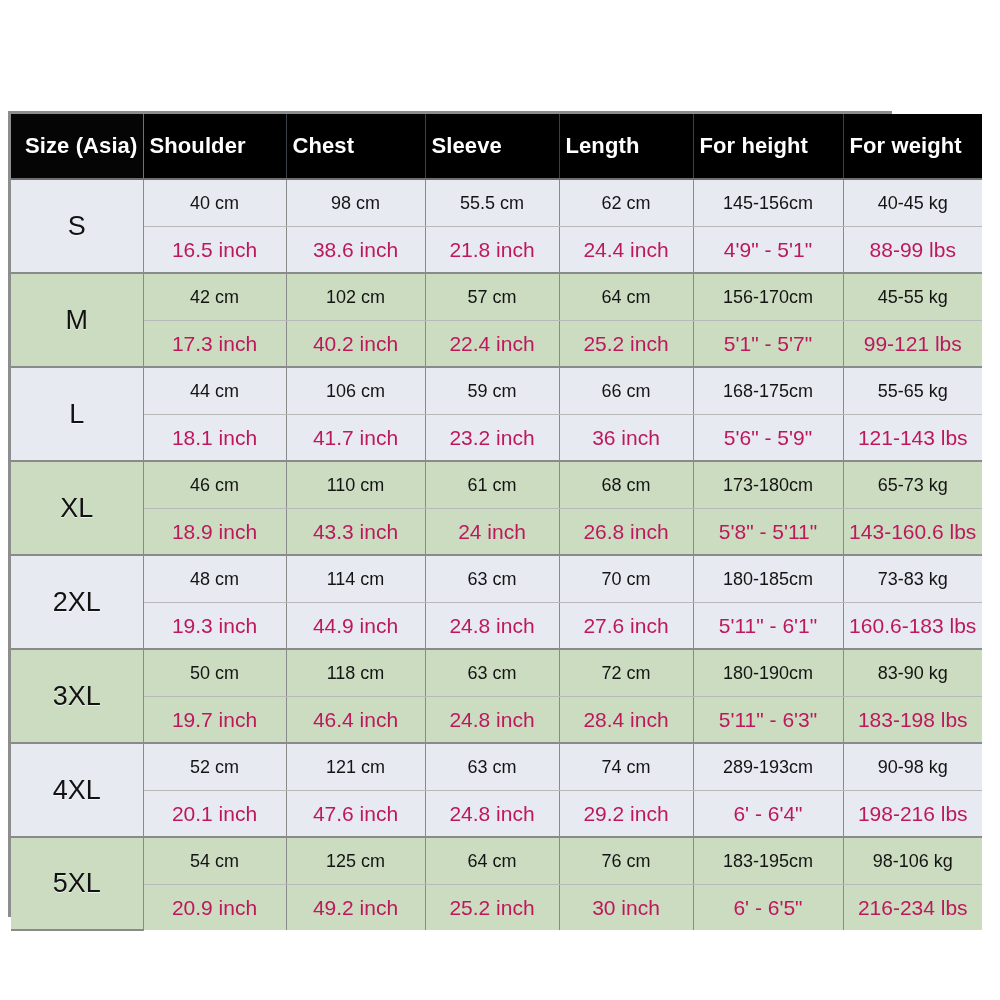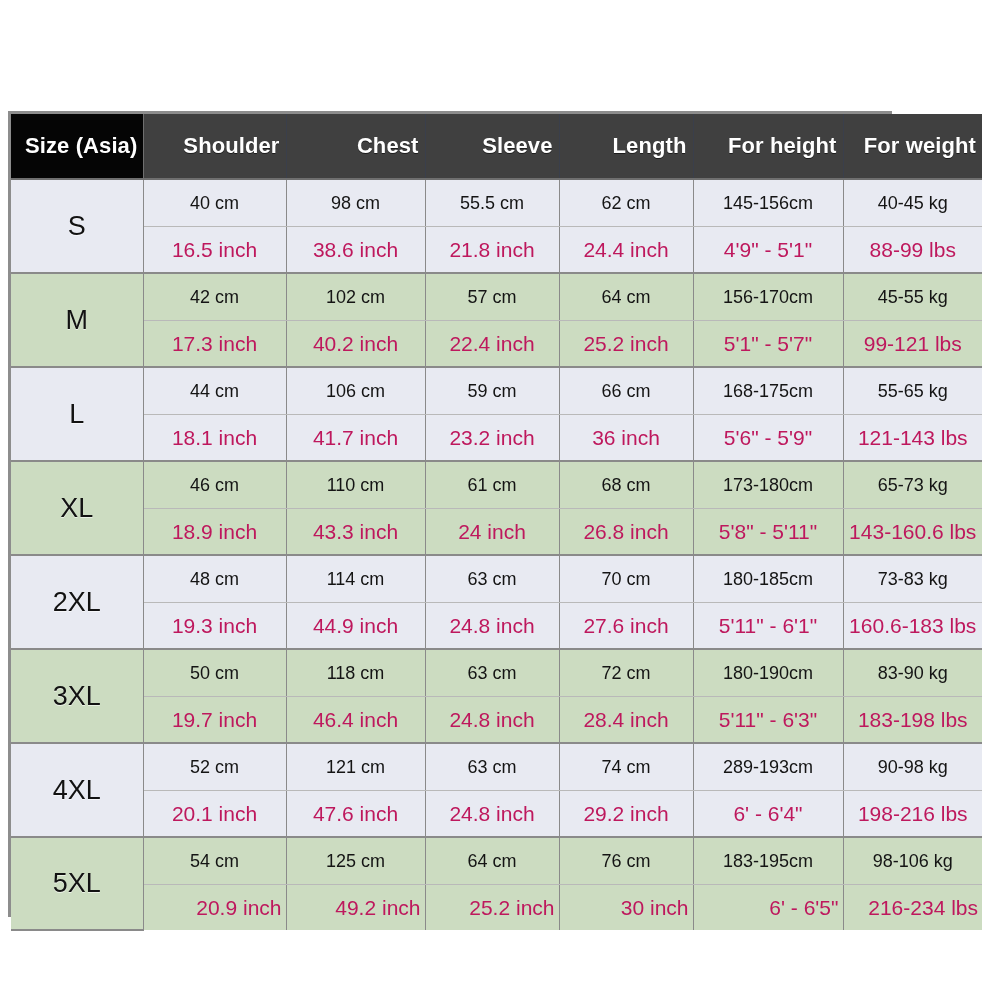--- a/index.html
+++ b/index.html
@@ -39,27 +39,27 @@
   table#size-chart col.c-size   { width: 132px; }
   table#size-chart col.c-sh     { width: 143px; }
   table#size-chart col.c-ch     { width: 139px; }
   table#size-chart col.c-sl     { width: 134px; }
   table#size-chart col.c-len    { width: 134px; }
   table#size-chart col.c-hei    { width: 150px; }
   table#size-chart col.c-wei    { width: 139px; }
 
   
   thead th {
-    background: #404040;
+    background: #000000;
     color: #ffffff;
     font-size: 22px;
     font-weight: bold;
     height: 64px;
     padding: 0 6px;
-    text-align: right;
+    text-align: left;
     border-right: 1px solid #3a3f4b;
     border-bottom: 2px solid #6f6f6f;
     text-shadow: 0 1px 0 rgba(0,0,0,.55);
     letter-spacing: .1px;
     white-space: nowrap;
   }
   thead th.size-head {
     background: #050505;
     text-align: left;
     padding-left: 14px;
@@ -73,21 +73,21 @@
     border-right: 1px solid #8a8a8a;
     border-bottom: 1px solid #b9b9b9;
     padding: 0 4px;
     white-space: nowrap;
     vertical-align: middle;
   }
   tbody td:last-child { border-right: none; }
 
   tbody tr.cm-row td   { height: 46px; }
   tbody tr.in-row td   { height: 45px; border-bottom: 2px solid #8a8a8a; }
-  tbody tr:last-child td { border-bottom: none; text-align: right; }
+  tbody tr:last-child td { border-bottom: none; }
 
   
   td.size-cell {
     font-size: 27px;
     color: #121212;
     font-weight: normal;
     border-right: 1px solid #8a8a8a;
     border-bottom: 2px solid #8a8a8a;
     text-shadow: 0 1px 0 rgba(255,255,255,.6);
   }

